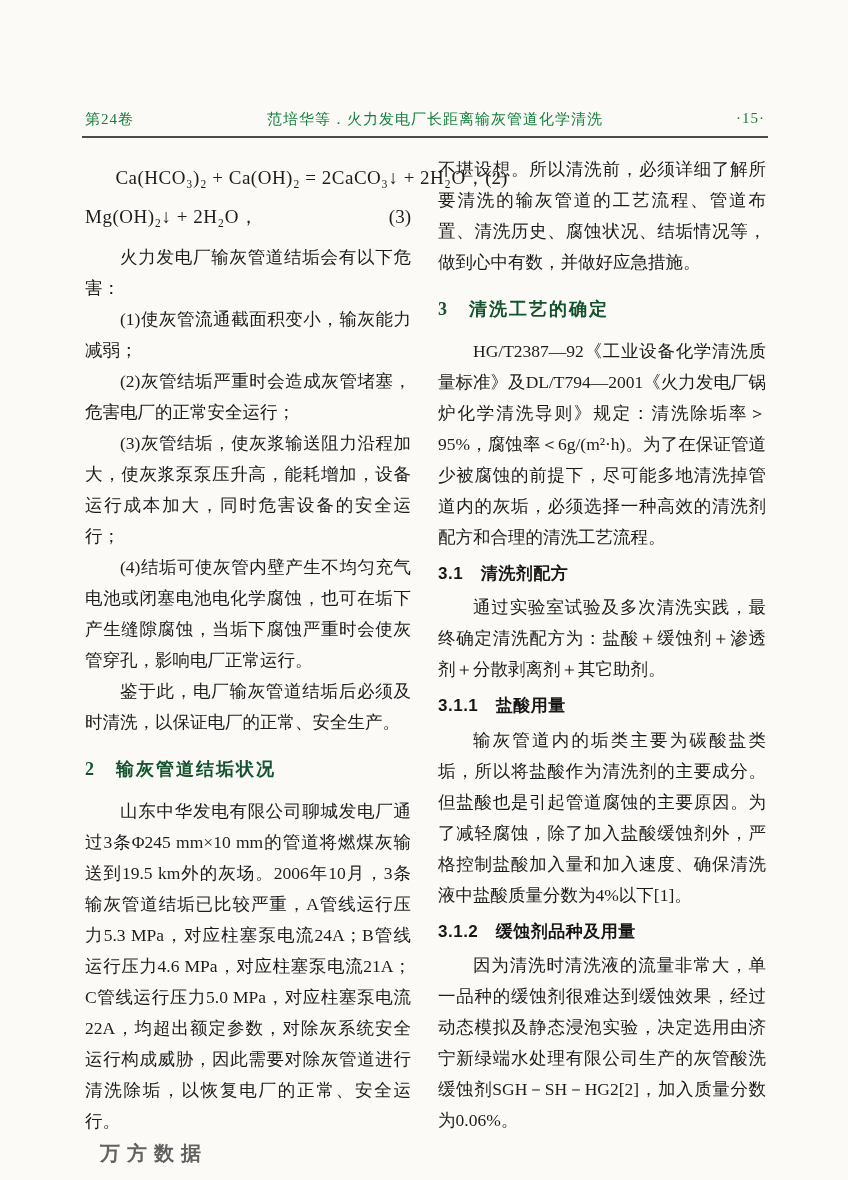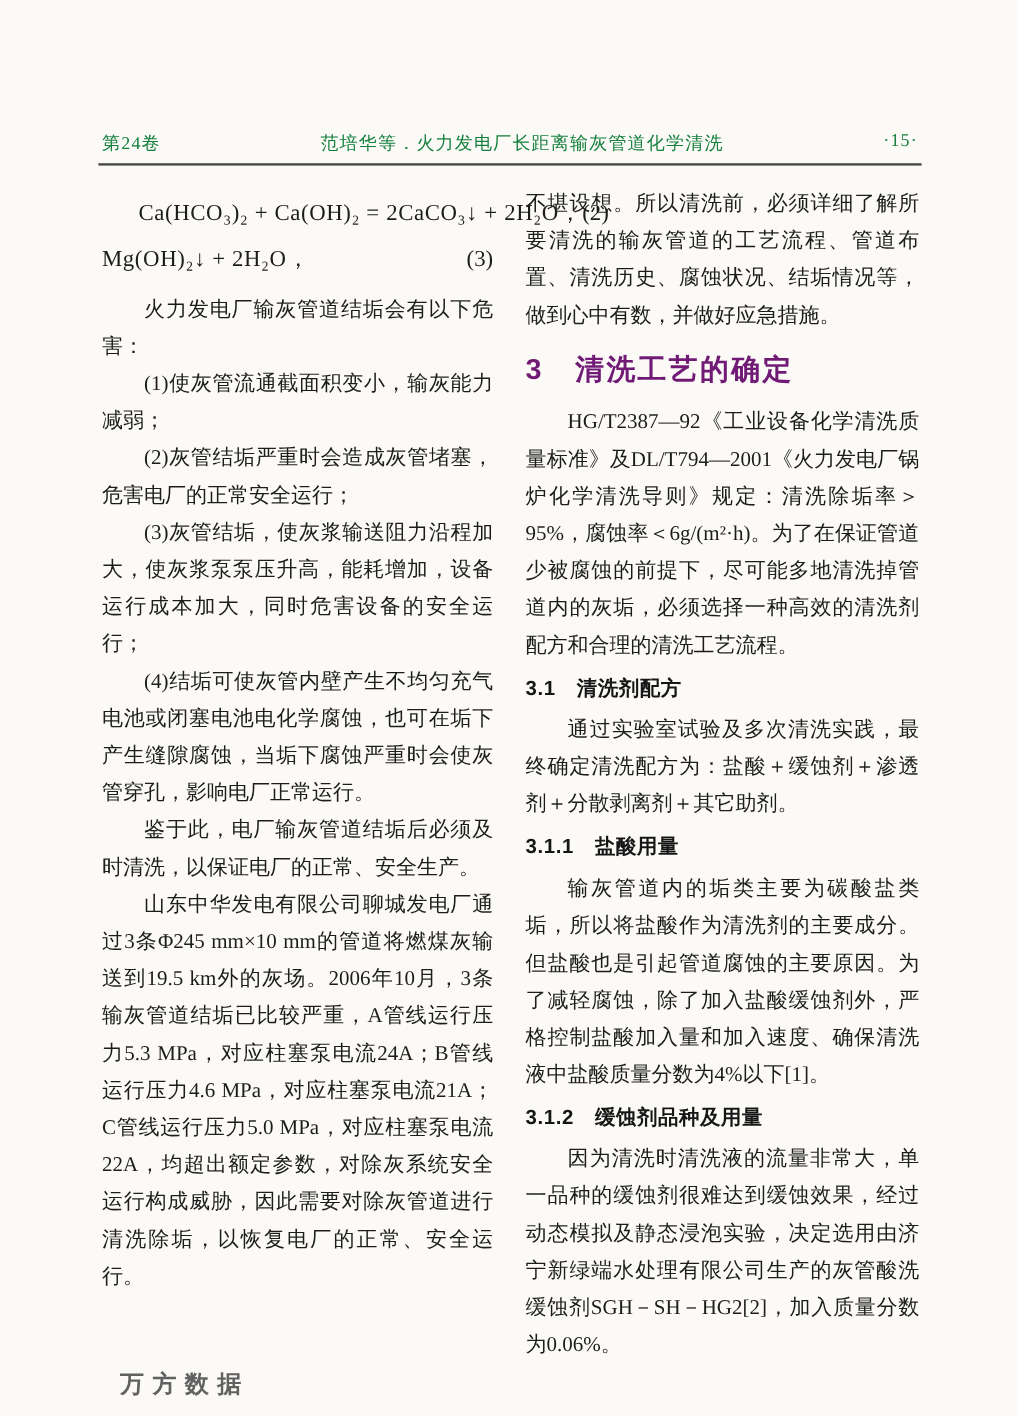--- a/index.html
+++ b/index.html
@@ -31,23 +31,23 @@
   .formula-block{margin:4px 0 6px 0;}
   .formula-line{
     display:flex;justify-content:space-between;align-items:baseline;
     font-size:19px;line-height:39px;white-space:nowrap;
   }
   .formula-text{letter-spacing:0.5px;}
   .f-ind-1{padding-left:1.6em;}
   .f-ind-2{padding-left:2.4em;}
   .section-heading{
     margin:16px 0 12px 0;
-    font-family:Liberation Sans, sans-serif;
-    font-weight:bold;font-size:24px;line-height:30px;
-    letter-spacing:2px;color:#701a75;
+    font-family:Liberation Serif, serif;
+    font-weight:bold;font-size:18px;line-height:30px;
+    letter-spacing:2px;color:#14532d;
   }
   .sub-heading{
     margin:4px 0 2px 0;
     font-family:"Liberation Sans","DejaVu Sans",sans-serif;
     font-weight:bold;font-size:17px;line-height:33.4px;
     color:#161616;letter-spacing:0.5px;
   }
   .watermark{
     position:absolute;left:100px;top:1140px;
     font-family:"Liberation Sans","DejaVu Sans",sans-serif;
@@ -77,20 +77,21 @@
     </div>
   </div>
 
   <p class="para">火力发电厂输灰管道结垢会有以下危害：</p>
   <p class="para">(1)使灰管流通截面积变小，输灰能力减弱；</p>
   <p class="para">(2)灰管结垢严重时会造成灰管堵塞，危害电厂的正常安全运行；</p>
   <p class="para">(3)灰管结垢，使灰浆输送阻力沿程加大，使灰浆泵泵压升高，能耗增加，设备运行成本加大，同时危害设备的安全运行；</p>
   <p class="para">(4)结垢可使灰管内壁产生不均匀充气电池或闭塞电池电化学腐蚀，也可在垢下产生缝隙腐蚀，当垢下腐蚀严重时会使灰管穿孔，影响电厂正常运行。</p>
   <p class="para">鉴于此，电厂输灰管道结垢后必须及时清洗，以保证电厂的正常、安全生产。</p>
 
+  <h2 class="section-heading">2　输灰管道结垢状况</h2>
 
   <p class="para">山东中华发电有限公司聊城发电厂通过3条Φ245 mm×10 mm的管道将燃煤灰输送到19.5 km外的灰场。2006年10月，3条输灰管道结垢已比较严重，A管线运行压力5.3 MPa，对应柱塞泵电流24A；B管线运行压力4.6 MPa，对应柱塞泵电流21A；C管线运行压力5.0 MPa，对应柱塞泵电流22A，均超出额定参数，对除灰系统安全运行构成威胁，因此需要对除灰管道进行清洗除垢，以恢复电厂的正常、安全运行。</p>
 
 </div>
 
 <div class="col col-right">
   <p class="para noindent">不堪设想。所以清洗前，必须详细了解所要清洗的输灰管道的工艺流程、管道布置、清洗历史、腐蚀状况、结垢情况等，做到心中有数，并做好应急措施。</p>
 
   <h2 class="section-heading">3　清洗工艺的确定</h2>
 

